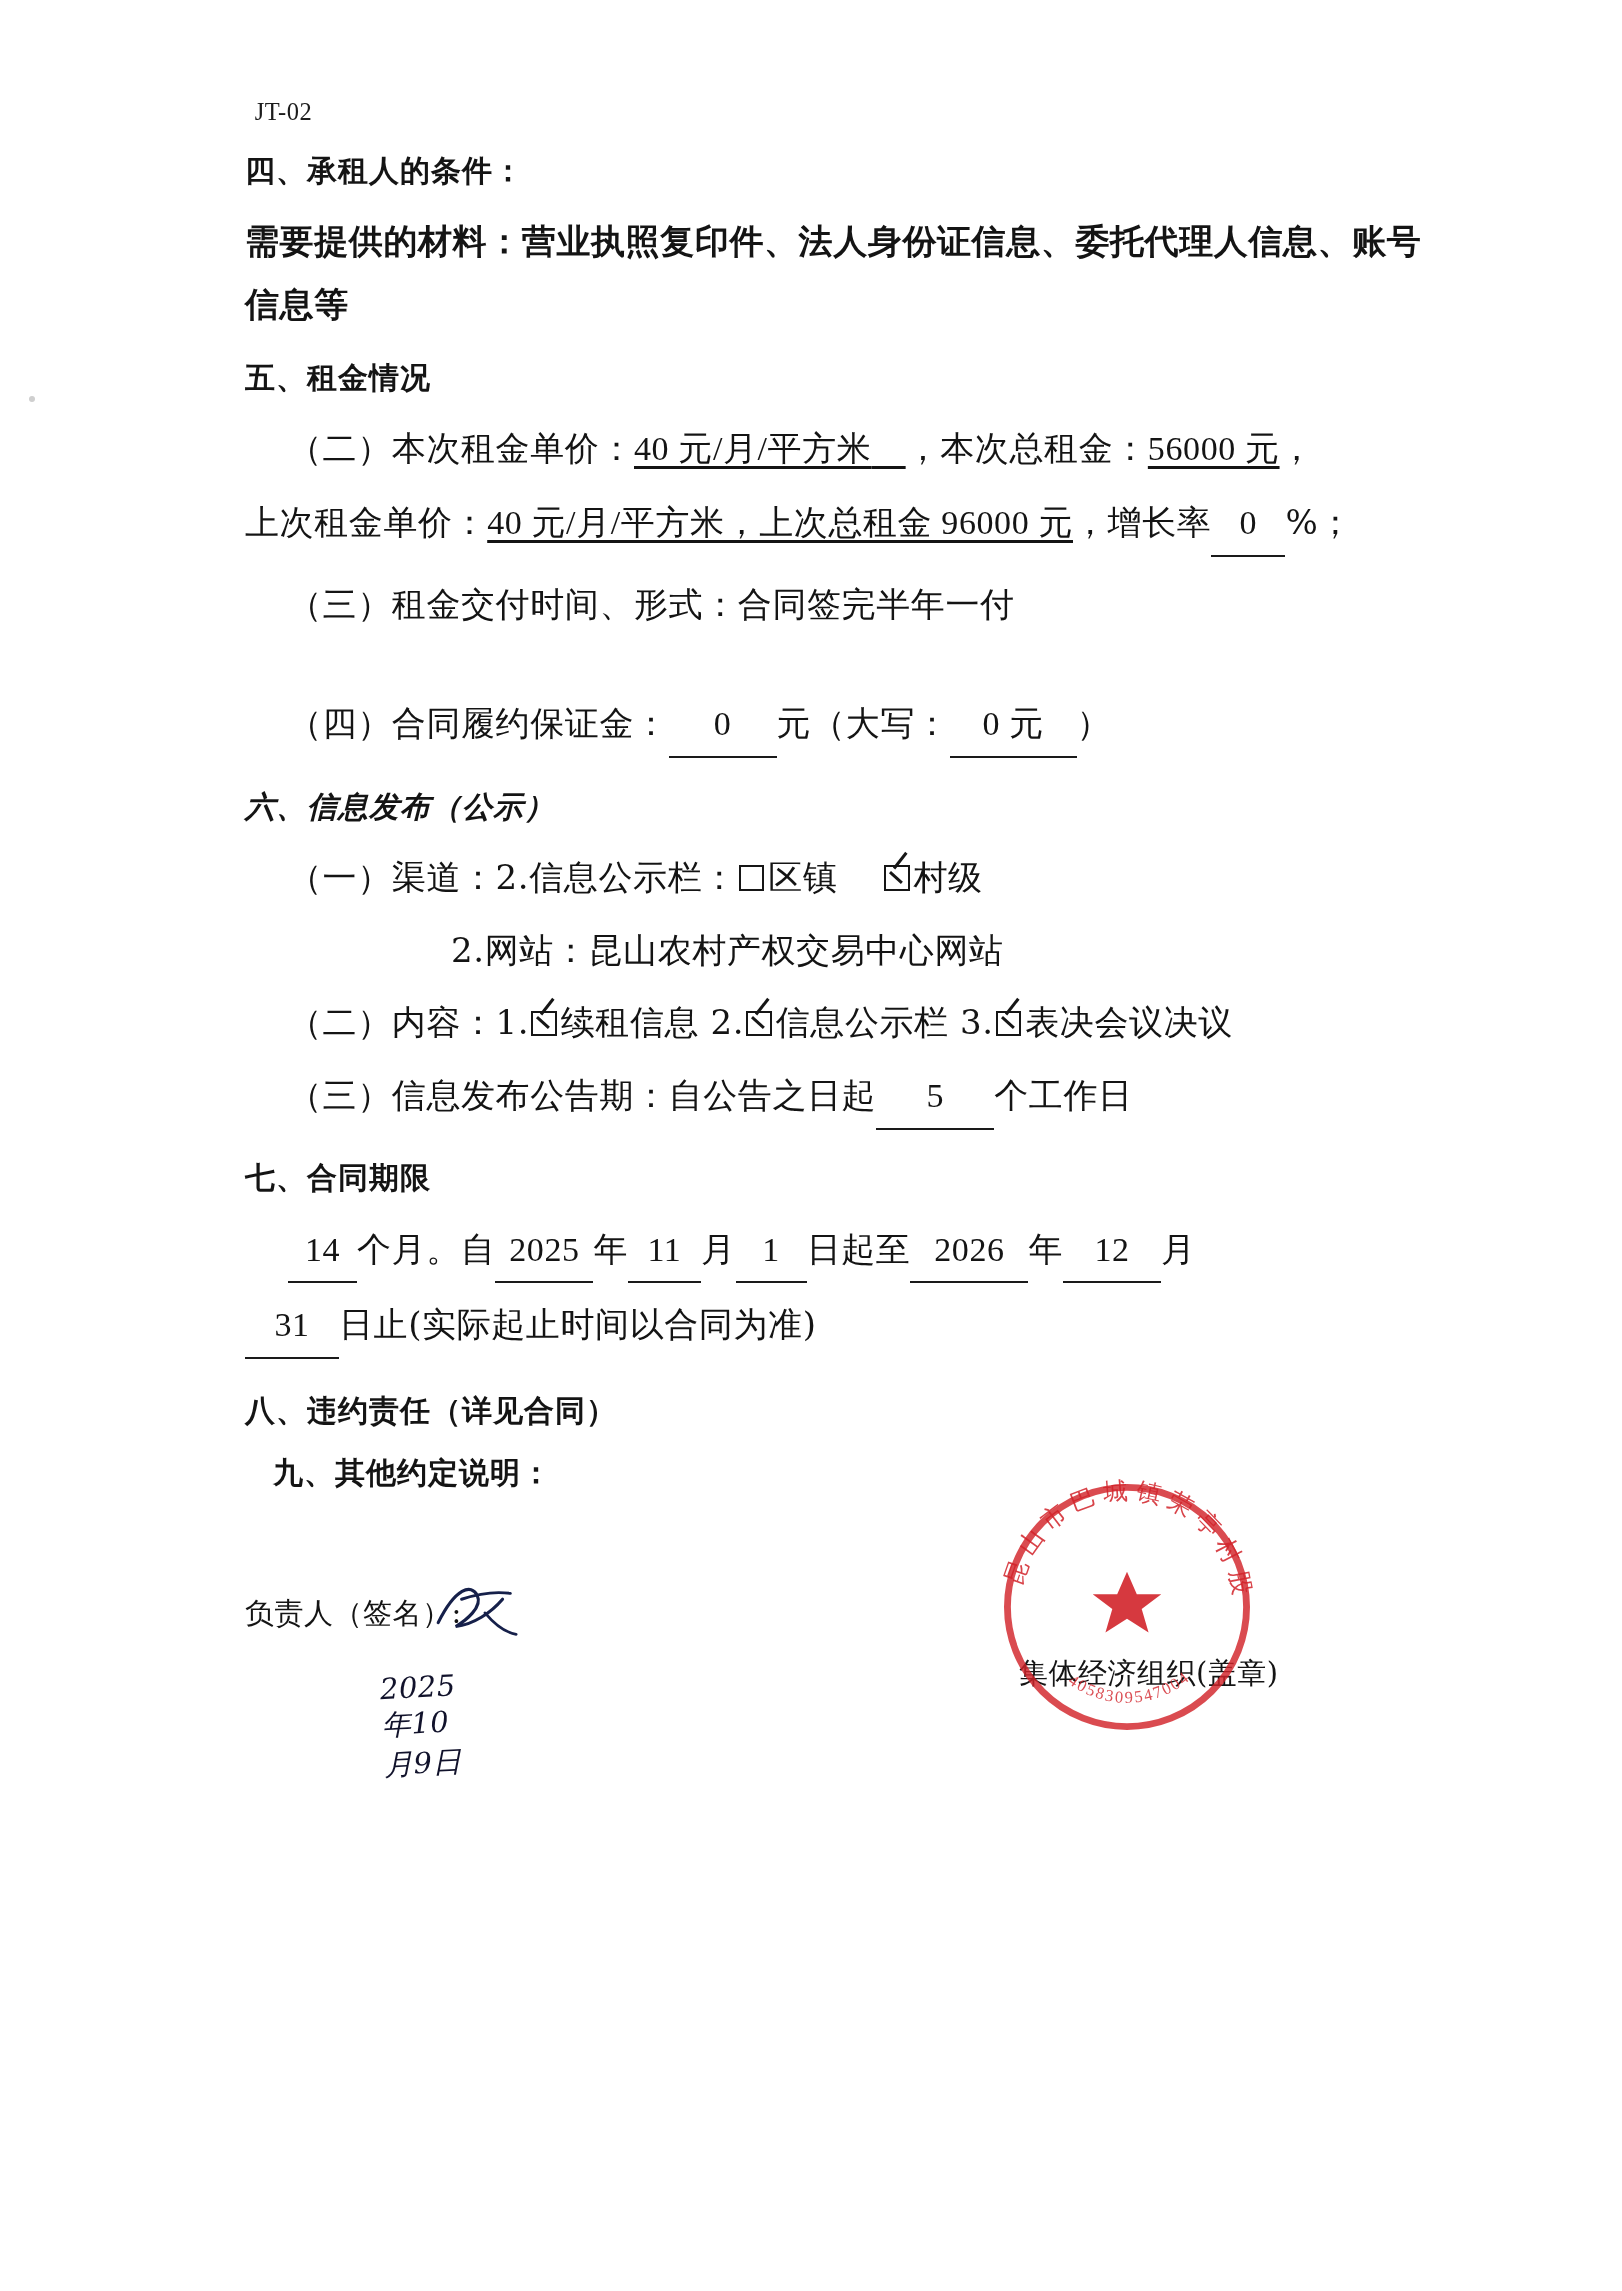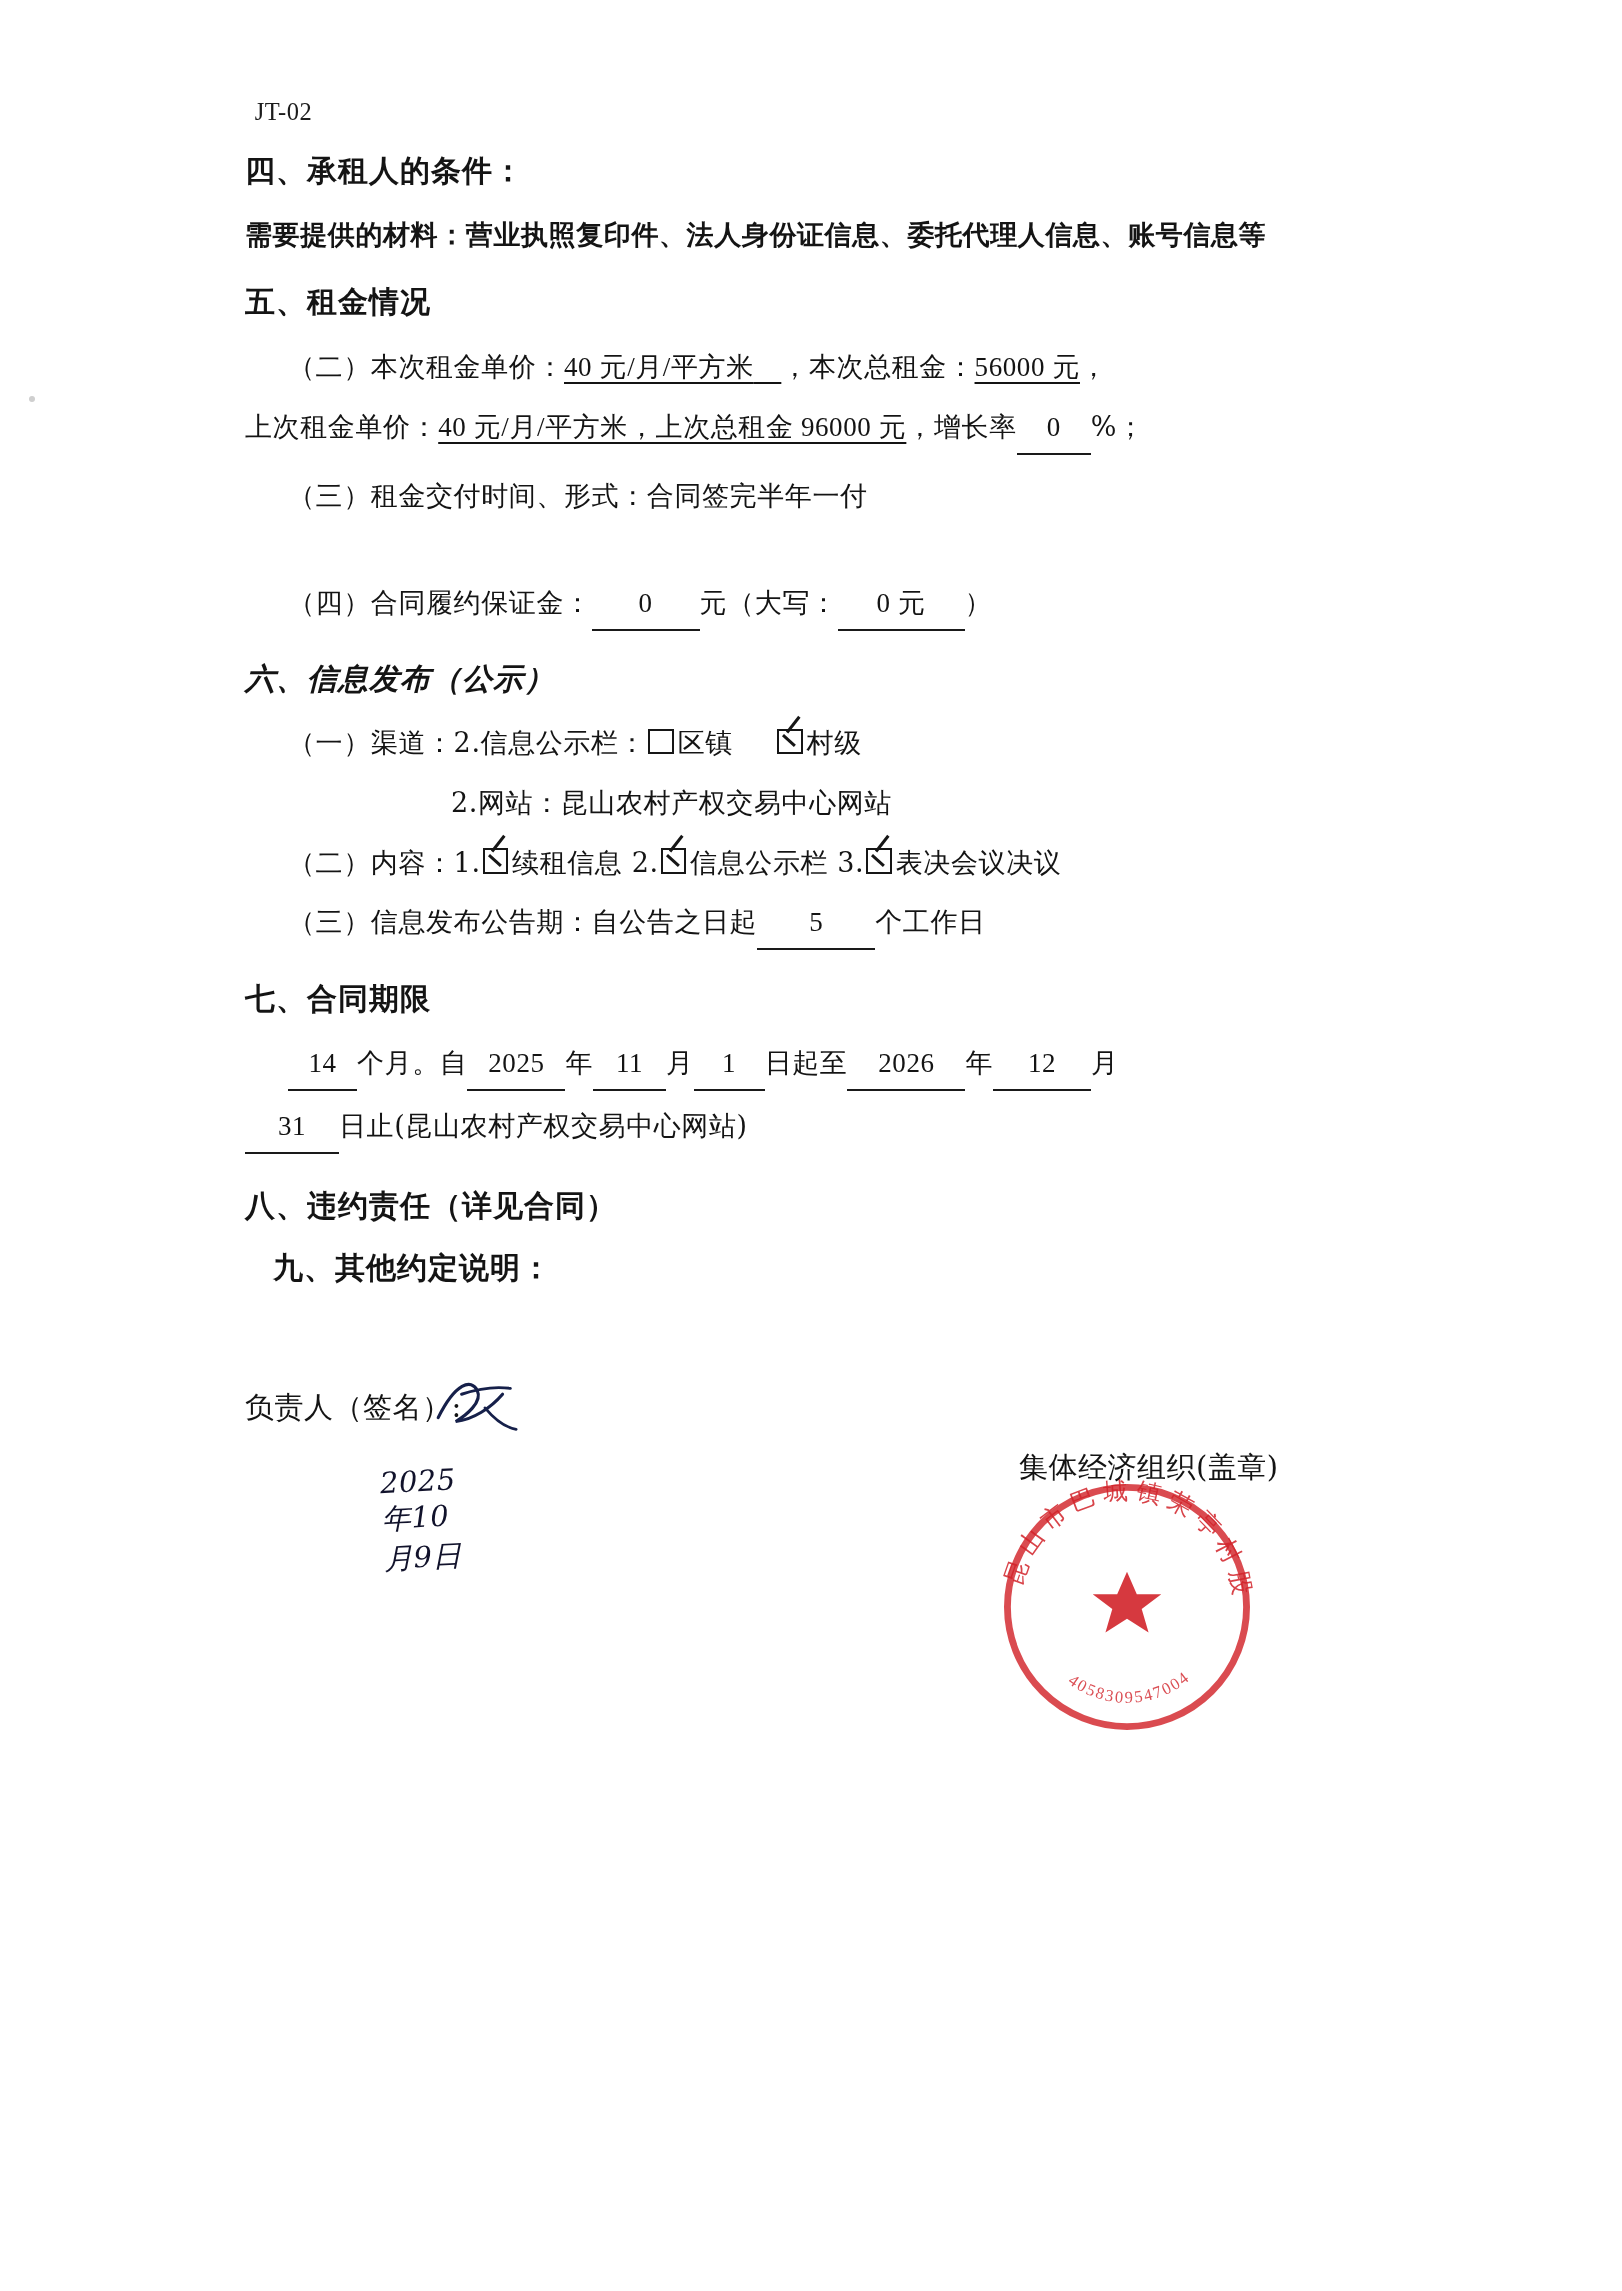--- a/index.html
+++ b/index.html
@@ -40,21 +40,21 @@
     margin: 0 0 21.6px 9.8px;
   }
   .h-sec {
     font-weight: bold;
     font-size: 30px;
     line-height: 1.55;
     margin: 0 0 15.7px 0;
     letter-spacing: 1px;
   }
   .p-body {
-    font-size: 27px;
+    font-size: 34px;
     line-height: 1.85;
     margin: 0 0 9.8px 0;
     letter-spacing: 0.6px;
   }
   .p-bold {
     font-weight: bold;
   }
   .indent1 {
     margin-left: 43px;
   }
@@ -223,21 +223,21 @@
       <span>（三）信息发布公告期：自公告之日起</span><span class="ublank mono-num" style="min-width:118px;">5</span><span>个工作日</span>
     </div>
 
     <div class="h-sec" style="margin-top:25.5px;">七、合同期限</div>
 
     <div class="p-body indent1">
       <span class="ublank mono-num" style="min-width:69px;">14</span><span>个月。自</span><span class="ublank mono-num" style="min-width:98px;">2025</span><span>年</span><span class="ublank mono-num" style="min-width:73px;">11</span><span>月</span><span class="ublank mono-num" style="min-width:71px;">1</span><span>日起至</span><span class="ublank mono-num" style="min-width:118px;">2026</span><span>年</span><span class="ublank mono-num" style="min-width:98px;">12</span><span>月</span>
     </div>
 
     <div class="p-body">
-      <span class="ublank mono-num" style="min-width:94px;">31</span><span>日止</span><span>(昆山农村产权交易中心网站)</span>
+      <span class="ublank mono-num" style="min-width:94px;">31</span><span>日止</span><span>(实际起止时间以合同为准)</span>
     </div>
 
     <div class="h-sec" style="margin-top:29px;">八、违约责任（详见合同）</div>
     <div class="h-sec" style="margin-top:3.9px;margin-left:28px;">九、其他约定说明：</div>
 
     <div class="sign-row">
       <div class="sign-left">
         <span>负责人（签名）:</span>
         <svg class="sig-scribble" viewBox="0 0 120 80">
           <path d="M12,54 C30,18 46,14 52,26 C58,38 40,52 30,58 C48,56 66,44 78,30" fill="none" stroke="#16204a" stroke-width="3.2" stroke-linecap="round"></path>

